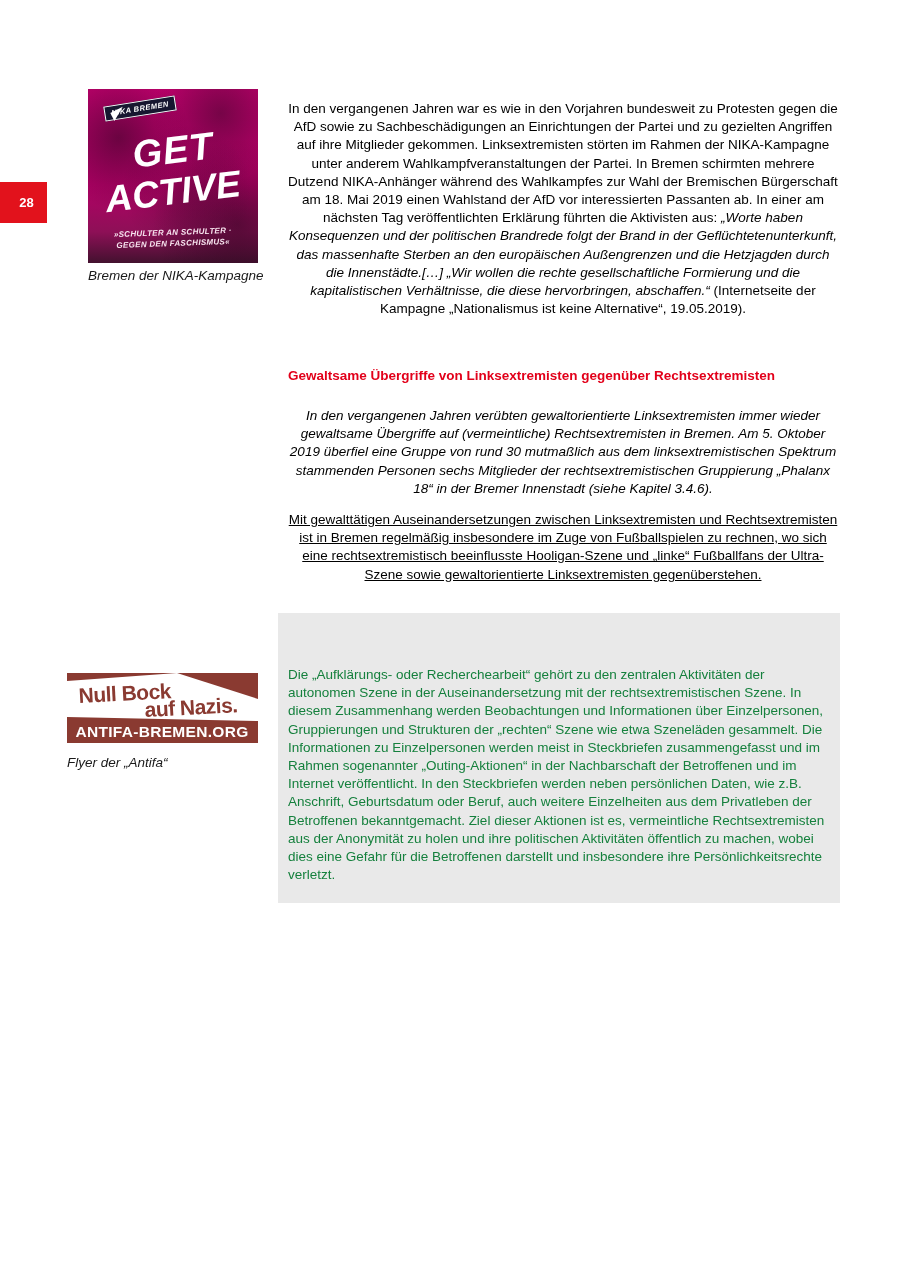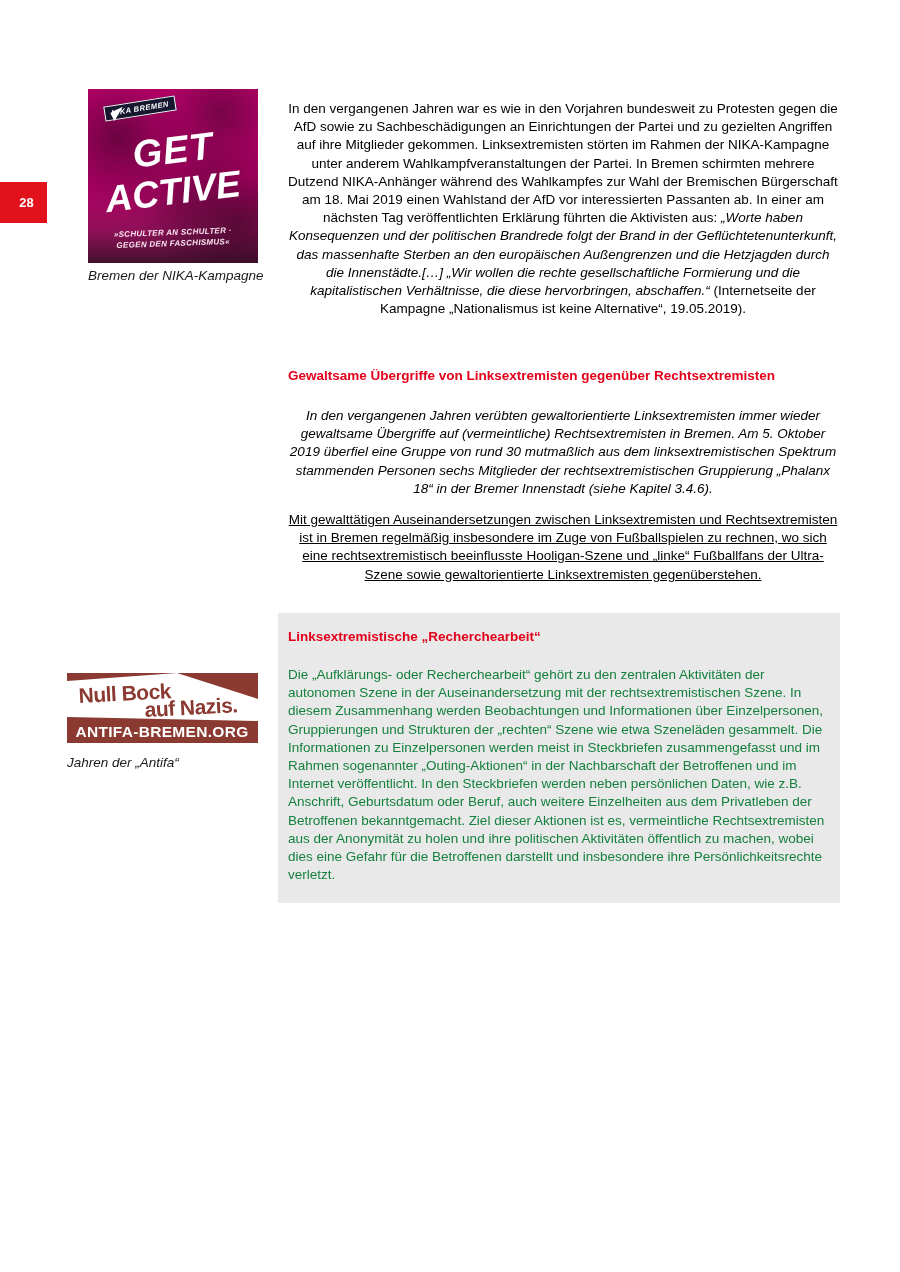--- a/index.html
+++ b/index.html
@@ -110,26 +110,25 @@
   <div class="caption caption-nika">Bremen der NIKA-Kampagne</div>
 
   <div class="col">
     <p class="para p1"><span>In den vergangenen Jahren war es wie in den Vorjahren bundesweit zu Protesten gegen die AfD sowie zu Sachbeschädigungen an Einrichtungen der Partei und zu gezielten Angriffen auf ihre Mitglieder gekommen. Linksextremisten störten im Rahmen der NIKA-Kampagne unter anderem Wahlkampfveranstaltungen der Partei. In Bremen schirmten mehrere Dutzend NIKA-Anhänger während des Wahlkampfes zur Wahl der Bremischen Bürgerschaft am 18. Mai 2019 einen Wahlstand der AfD vor interessierten Passanten ab. In einer am nächsten Tag veröffentlichten Erklärung führten die Aktivisten aus: </span><span class="italic">„Worte haben Konsequenzen und der politischen Brandrede folgt der Brand in der Geflüchtetenunterkunft, das massenhafte Sterben an den europäischen Außengrenzen und die Hetzjagden durch die Innenstädte.[…] „Wir wollen die rechte gesellschaftliche Formierung und die kapitalistischen Verhältnisse, die diese hervorbringen, abschaffen.“ </span><span>(Internetseite der Kampagne „Nationalismus ist keine Alternative“, 19.05.2019).</span></p>
     <h2 class="h1">Gewaltsame Übergriffe von Linksextremisten gegenüber Rechtsextremisten</h2>
     <p class="para p2">In den vergangenen Jahren verübten gewaltorientierte Linksextremisten immer wieder gewaltsame Übergriffe auf (vermeintliche) Rechtsextremisten in Bremen. Am 5. Oktober 2019 überfiel eine Gruppe von rund 30 mutmaßlich aus dem linksextremistischen Spektrum stammenden Personen sechs Mitglieder der rechtsextremistischen Gruppierung „Phalanx 18“ in der Bremer Innenstadt (siehe Kapitel 3.4.6).</p>
     <p class="para p3">Mit gewalttätigen Auseinandersetzungen zwischen Linksextremisten und Rechtsextremisten ist in Bremen regelmäßig insbesondere im Zuge von Fußballspielen zu rechnen, wo sich eine rechtsextremistisch beeinflusste Hooligan-Szene und „linke“ Fußballfans der Ultra-Szene sowie gewaltorientierte Linksextremisten gegenüberstehen.</p>
   </div>
 
   <div class="infobox">
-    <h3 class="infobox-h">Linksextremistische „Recherchearbeit“</h3>
     <p class="infobox-b">Die „Aufklärungs- oder Recherchearbeit“ gehört zu den zentralen Aktivitäten der autonomen Szene in der Auseinandersetzung mit der rechtsextremistischen Szene. In diesem Zusammenhang werden Beobachtungen und Informationen über Einzelpersonen, Gruppierungen und Strukturen der „rechten“ Szene wie etwa Szeneläden gesammelt. Die Informationen zu Einzelpersonen werden meist in Steckbriefen zusammengefasst und im Rahmen sogenannter „Outing-Aktionen“ in der Nachbarschaft der Betroffenen und im Internet veröffentlicht. In den Steckbriefen werden neben persönlichen Daten, wie z.B. Anschrift, Geburtsdatum oder Beruf, auch weitere Einzelheiten aus dem Privatleben der Betroffenen bekanntgemacht. Ziel dieser Aktionen ist es, vermeintliche Rechtsextremisten aus der Anonymität zu holen und ihre politischen Aktivitäten öffentlich zu machen, wobei dies eine Gefahr für die Betroffenen darstellt und insbesondere ihre Persönlichkeitsrechte verletzt.</p>
   </div>
 
   <svg class="antifa" viewBox="0 0 191 70" xmlns="http://www.w3.org/2000/svg">
     <rect x="0" y="0" width="191" height="70" fill="#8a3a31"></rect>
     <polygon points="0,8 110,0 191,26 191,48 0,44" fill="#ffffff"></polygon>
     <text x="12" y="30" transform="rotate(-3 12 30)" font-family="Liberation Sans, sans-serif" font-size="21" font-weight="bold" fill="#8a3a31" letter-spacing="-0.5">Null Bock</text>
     <text x="78" y="44" transform="rotate(-3 78 44)" font-family="Liberation Sans, sans-serif" font-size="21" font-weight="bold" fill="#8a3a31" letter-spacing="-0.5">auf Nazis.</text>
     <text x="95" y="64" text-anchor="middle" font-family="Liberation Sans, sans-serif" font-size="15.5" font-weight="bold" fill="#ffffff" letter-spacing="0.3">ANTIFA-BREMEN.ORG</text>
   </svg>
-  <div class="caption caption-antifa">Jahren der „Antifa“</div>
+  <div class="caption caption-antifa">Flyer der „Antifa“</div>
 
 </div>
 
 </body></html>

